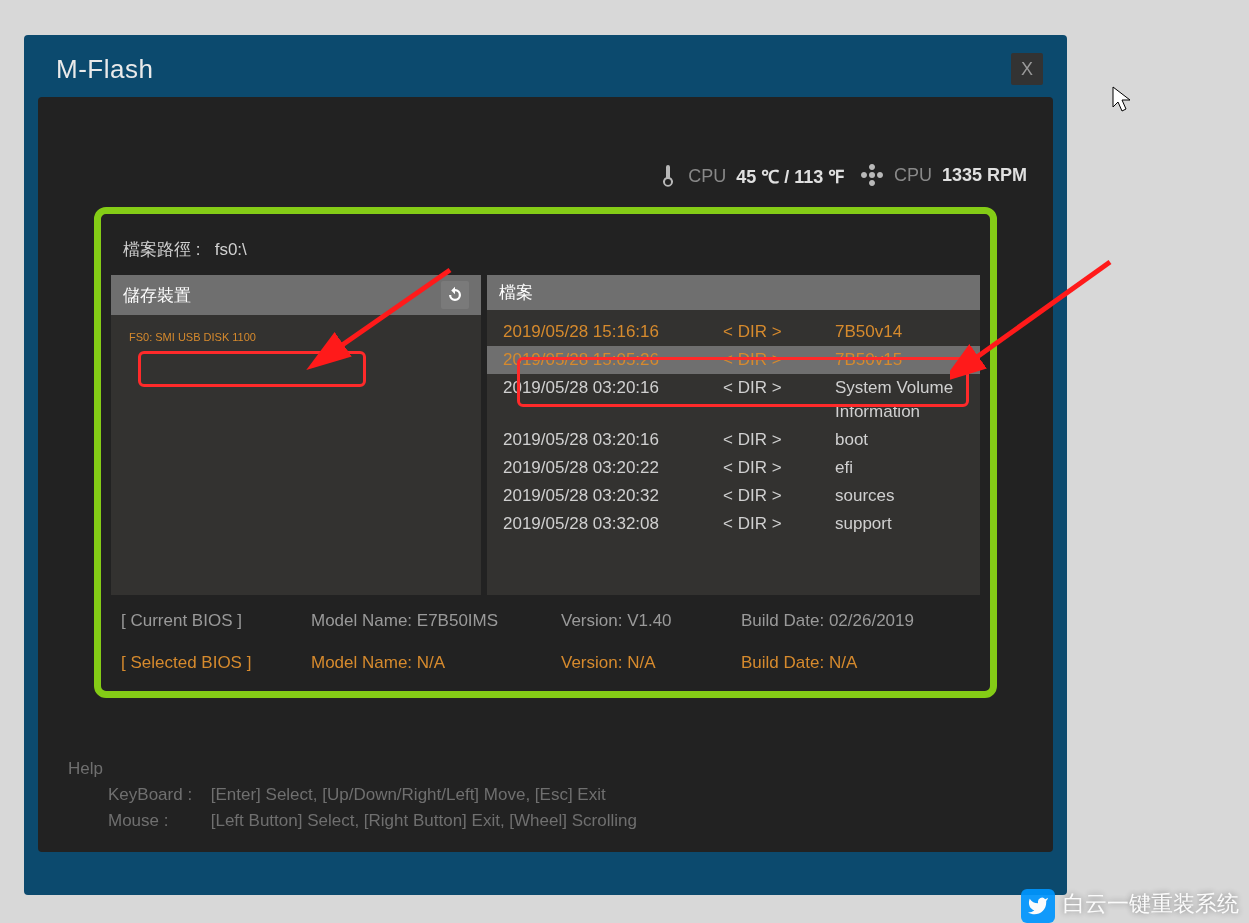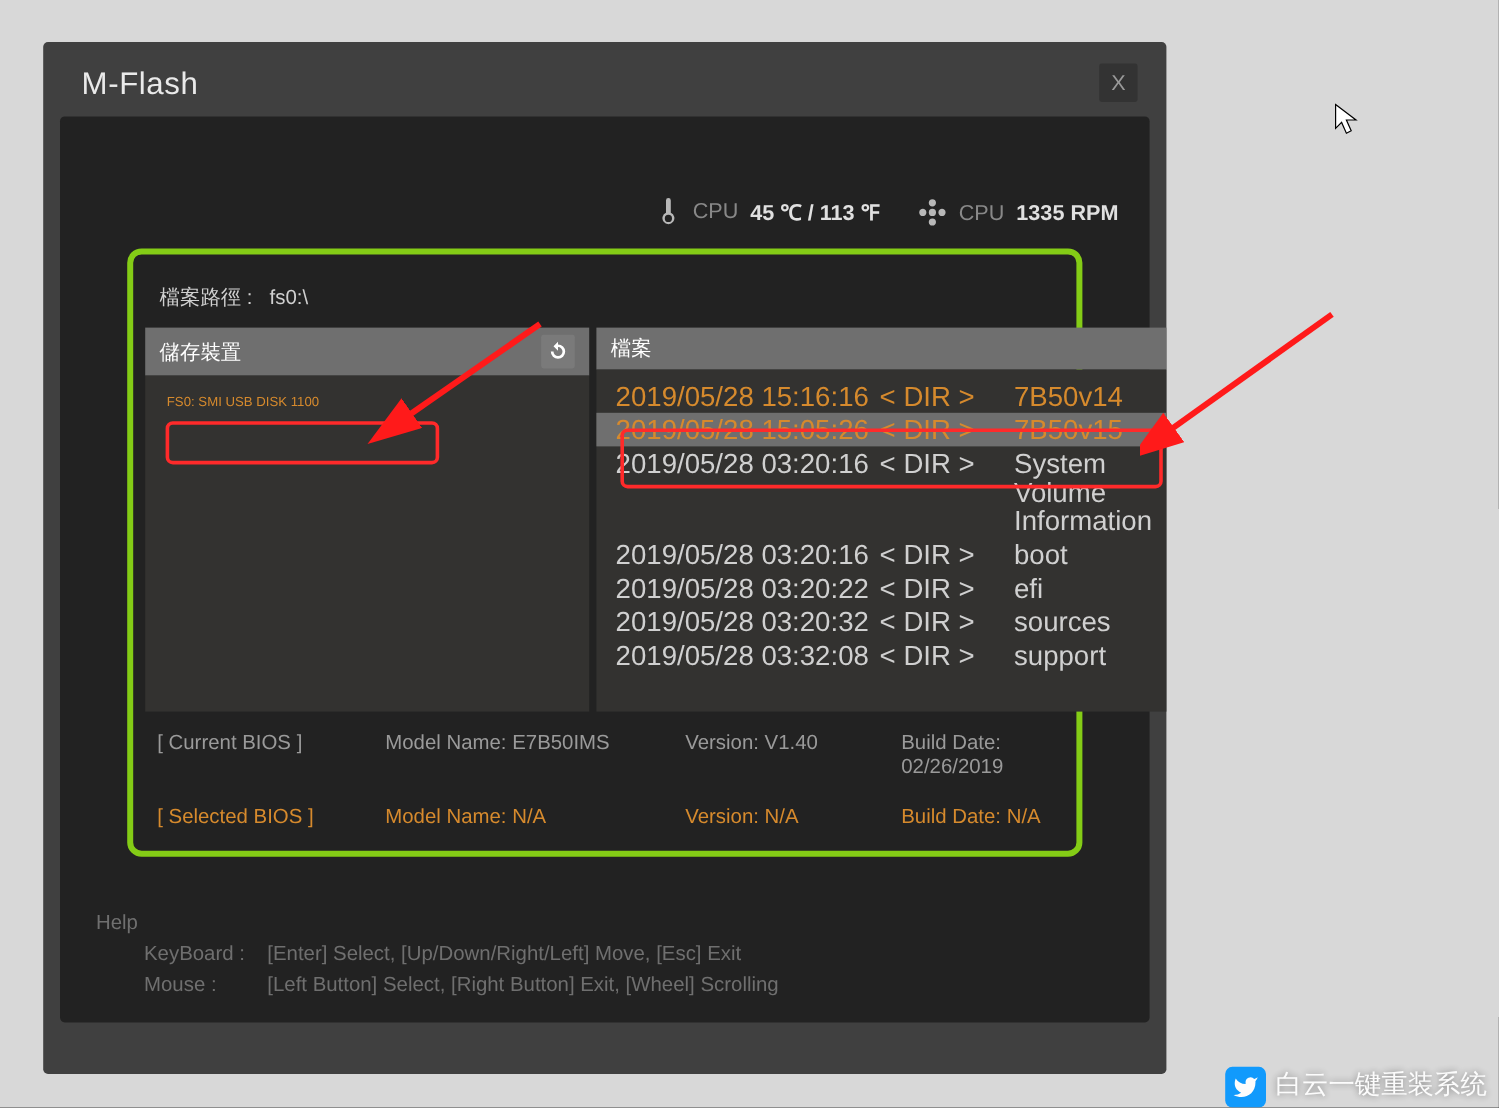--- a/index.html
+++ b/index.html
@@ -6,25 +6,25 @@
   body {
     background: #d8d8d8;
     font-family: Arial, "Microsoft YaHei", sans-serif;
     width: 1249px;
     height: 923px;
     position: relative;
     overflow: hidden;
   }
   .outer {
     position: absolute;
-    left: 36px;
+    left: 24px;
     top: 35px;
-    width: 936px;
+    width: 1043px;
     height: 860px;
-    background: #404040;
+    background: #0c4a6e;
     border-radius: 4px;
     overflow: hidden;
   }
   .titlebar {
     display: flex;
     align-items: center;
     justify-content: space-between;
     padding: 18px 24px 12px 32px;
   }
   .title {
@@ -47,33 +47,33 @@
     margin: 0 14px 14px 14px;
     background: #222;
     border-radius: 4px;
     height: 755px;
     position: relative;
     padding-top: 18px;
   }
   .status-bar {
     display: flex;
     justify-content: flex-end;
-    align-items: flex-end;
-    gap: 32px;
+    align-items: flex-start;
+    gap: 16px;
     padding: 48px 26px 18px 0;
     color: #c0c0c0;
     font-size: 18px;
   }
   .status-group { display: flex; align-items: center; gap: 10px; }
   .status-group .label { color: #888; }
   .status-group .value { color: #e0e0e0; font-weight: 600; }
   .temp-icon, .fan-icon { display: inline-flex; }
   .panel {
     margin: 0 56px;
-    border: 5px solid #84cc16;
+    border: 7px solid #84cc16;
     border-radius: 12px;
     padding: 18px 10px 18px 10px;
     background: #222;
     position: relative;
   }
   .path-row {
     color: #d0d0d0;
     font-size: 17px;
     padding: 6px 10px 14px 12px;
   }
@@ -111,21 +111,21 @@
   }
   .device-row {
     color: #d68a2d;
     font-size: 11px;
     padding: 8px 18px;
     cursor: pointer;
   }
   .file-row {
     display: flex;
     padding: 2px 16px;
-    font-size: 23px;
+    font-size: 17px;
     line-height: 24px;
     cursor: pointer;
   }
   .file-row.accent { color: #d68a2d; }
   .file-row.sel   { background: #6f6f6f; color: #d68a2d; }
   .file-row.plain { color: #d0d0d0; }
   .file-date { flex: 0 0 220px; }
   .file-type { flex: 0 0 112px; }
   .file-name { flex: 1; }
   .bios-info {

